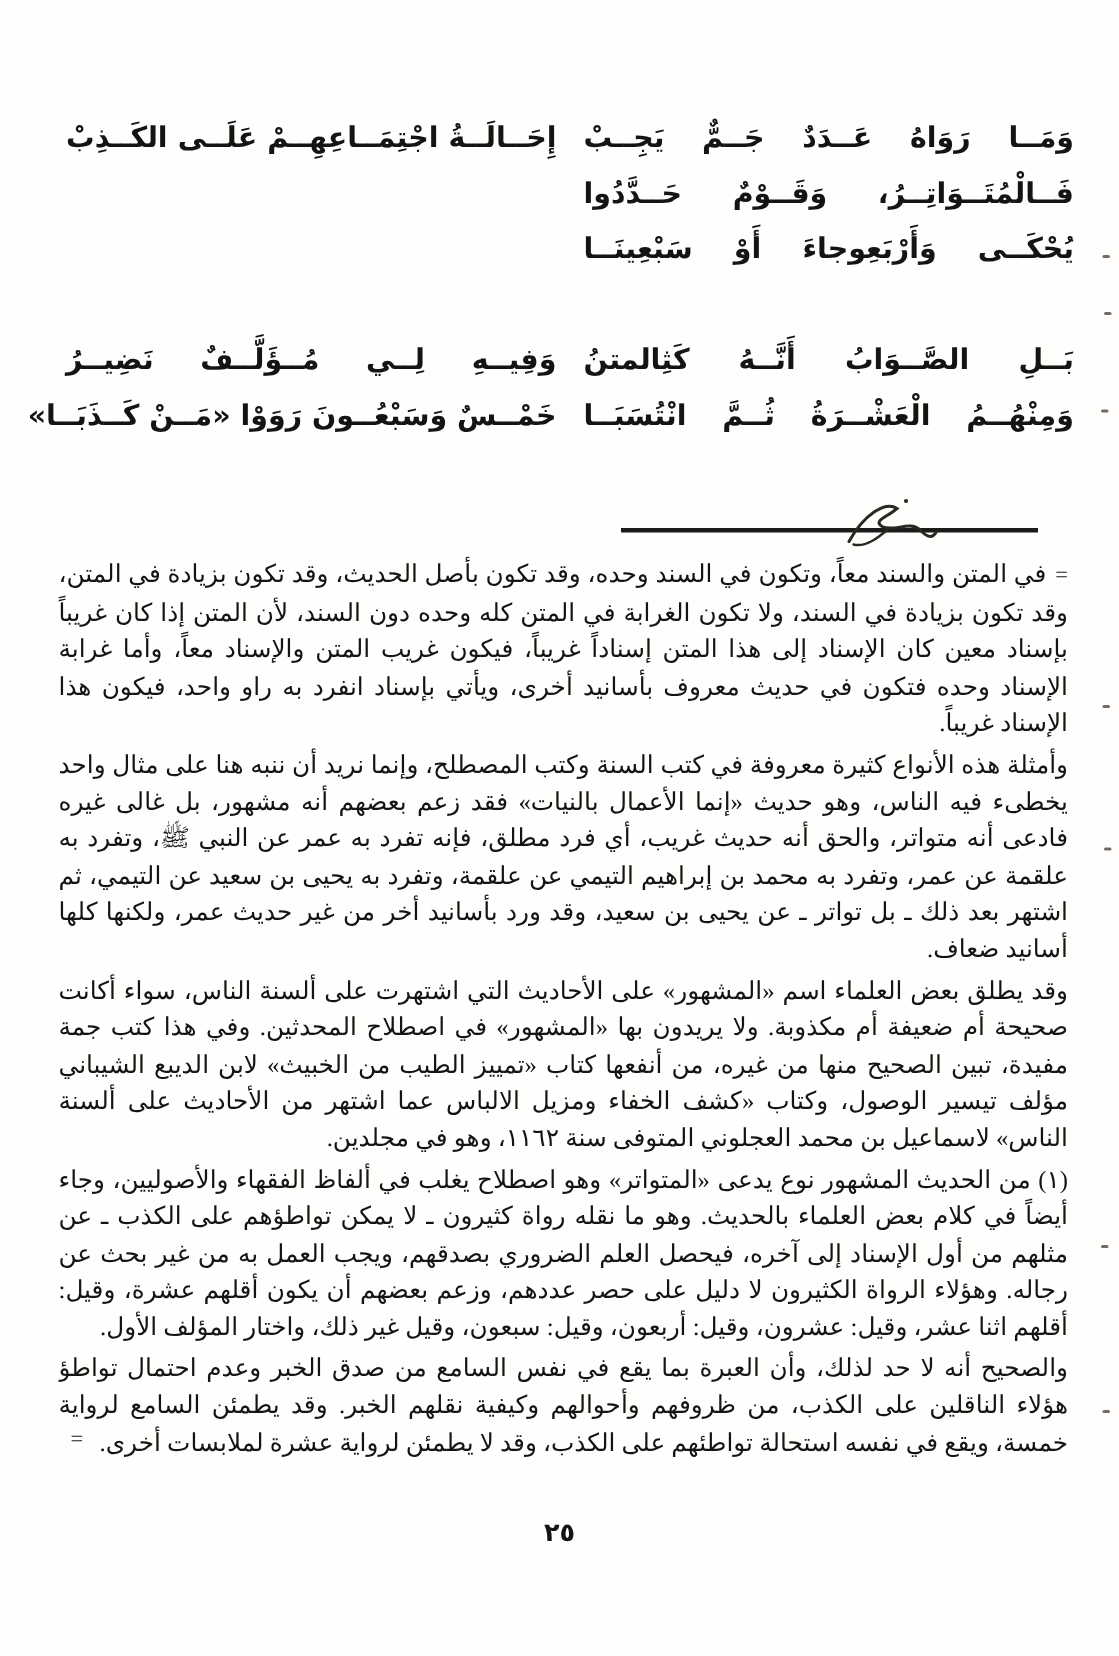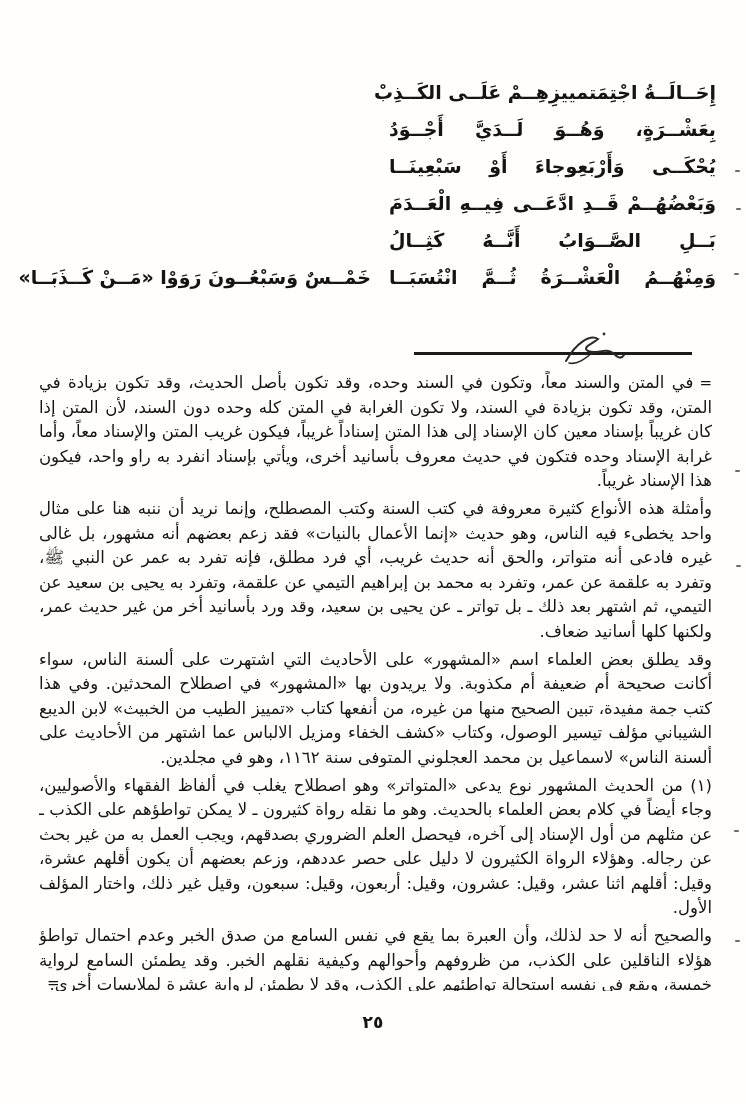--- a/index.html
+++ b/index.html
@@ -60,20 +60,21 @@
   .footnotes {
     position: absolute;
     top: 371px;
     right: 34px;
     left: 39px;
     height: 620px;
     overflow: hidden;
     font-size: 16.5px;
     line-height: 24.6px;
     text-align: justify;
+    font-family: Liberation Serif, serif;
   }
   .fn-para { margin: 0 0 3px 0; position: relative; }
   .eq-start { margin-left: 6px; font-size: 15px; }
   .eq-end { position: absolute; left: 8px; bottom: 2px; font-size: 15px; }
   
   .page-num {
     position: absolute;
     top: 1012px;
     left: 0; right: 0;
     text-align: center;
@@ -90,33 +91,34 @@
     border-radius: 1px;
   }
 </style>
 </head>
 <body>
 
 <div class="page">
 
   <section class="poem">
     <div class="verse">
-      <div class="hemi">إِحَــالَــةُ اجْتِمَتمييزِهِــمْ عَلَــى الكَــذِبْ</div>
+      <div class="hemi">وَمَــا رَوَاهُ عَــدَدٌ جَــمٌّ يَجِــبْ</div>
+      <div class="hemi">إِحَــالَــةُ اجْتِمَــاعِهِــمْ عَلَــى الكَــذِبْ</div>
     </div>
     <div class="verse">
-      <div class="hemi">بِعَشْــرَةٍ، وَهُــوَ لَــدَيَّ أَجْــوَدُ</div>
+      <div class="hemi">فَــالْمُتَــوَاتِــرُ، وَقَــوْمٌ حَــدَّدُوا</div>
     </div>
     <div class="verse">
       <div class="hemi">يُحْكَــى وَأَرْبَعِوجاءَ أَوْ سَبْعِينَــا</div>
     </div>
     <div class="verse">
-      <div class="hemi">وَبَعْضُهُــمْ قَــدِ ادَّعَــى فِيــهِ الْعَــدَمَ</div>
     </div>
     <div class="verse">
-      <div class="hemi">بَــلِ الصَّــوَابُ أَنَّــهُ كَثِــالُ</div>
+      <div class="hemi">بَــلِ الصَّــوَابُ أَنَّــهُ كَثِالمتنُ</div>
+      <div class="hemi">وَفِيــهِ لِــي مُــؤَلَّــفٌ نَضِيــرُ</div>
     </div>
     <div class="verse">
       <div class="hemi">وَمِنْهُــمُ الْعَشْــرَةُ ثُــمَّ انْتُسَبَــا</div>
       <div class="hemi">خَمْــسٌ وَسَبْعُــونَ رَوَوْا «مَــنْ كَــذَبَــا»</div>
     </div>
     <div class="verse">
     </div>
   </section>
 
   <div class="fn-sep"></div>

